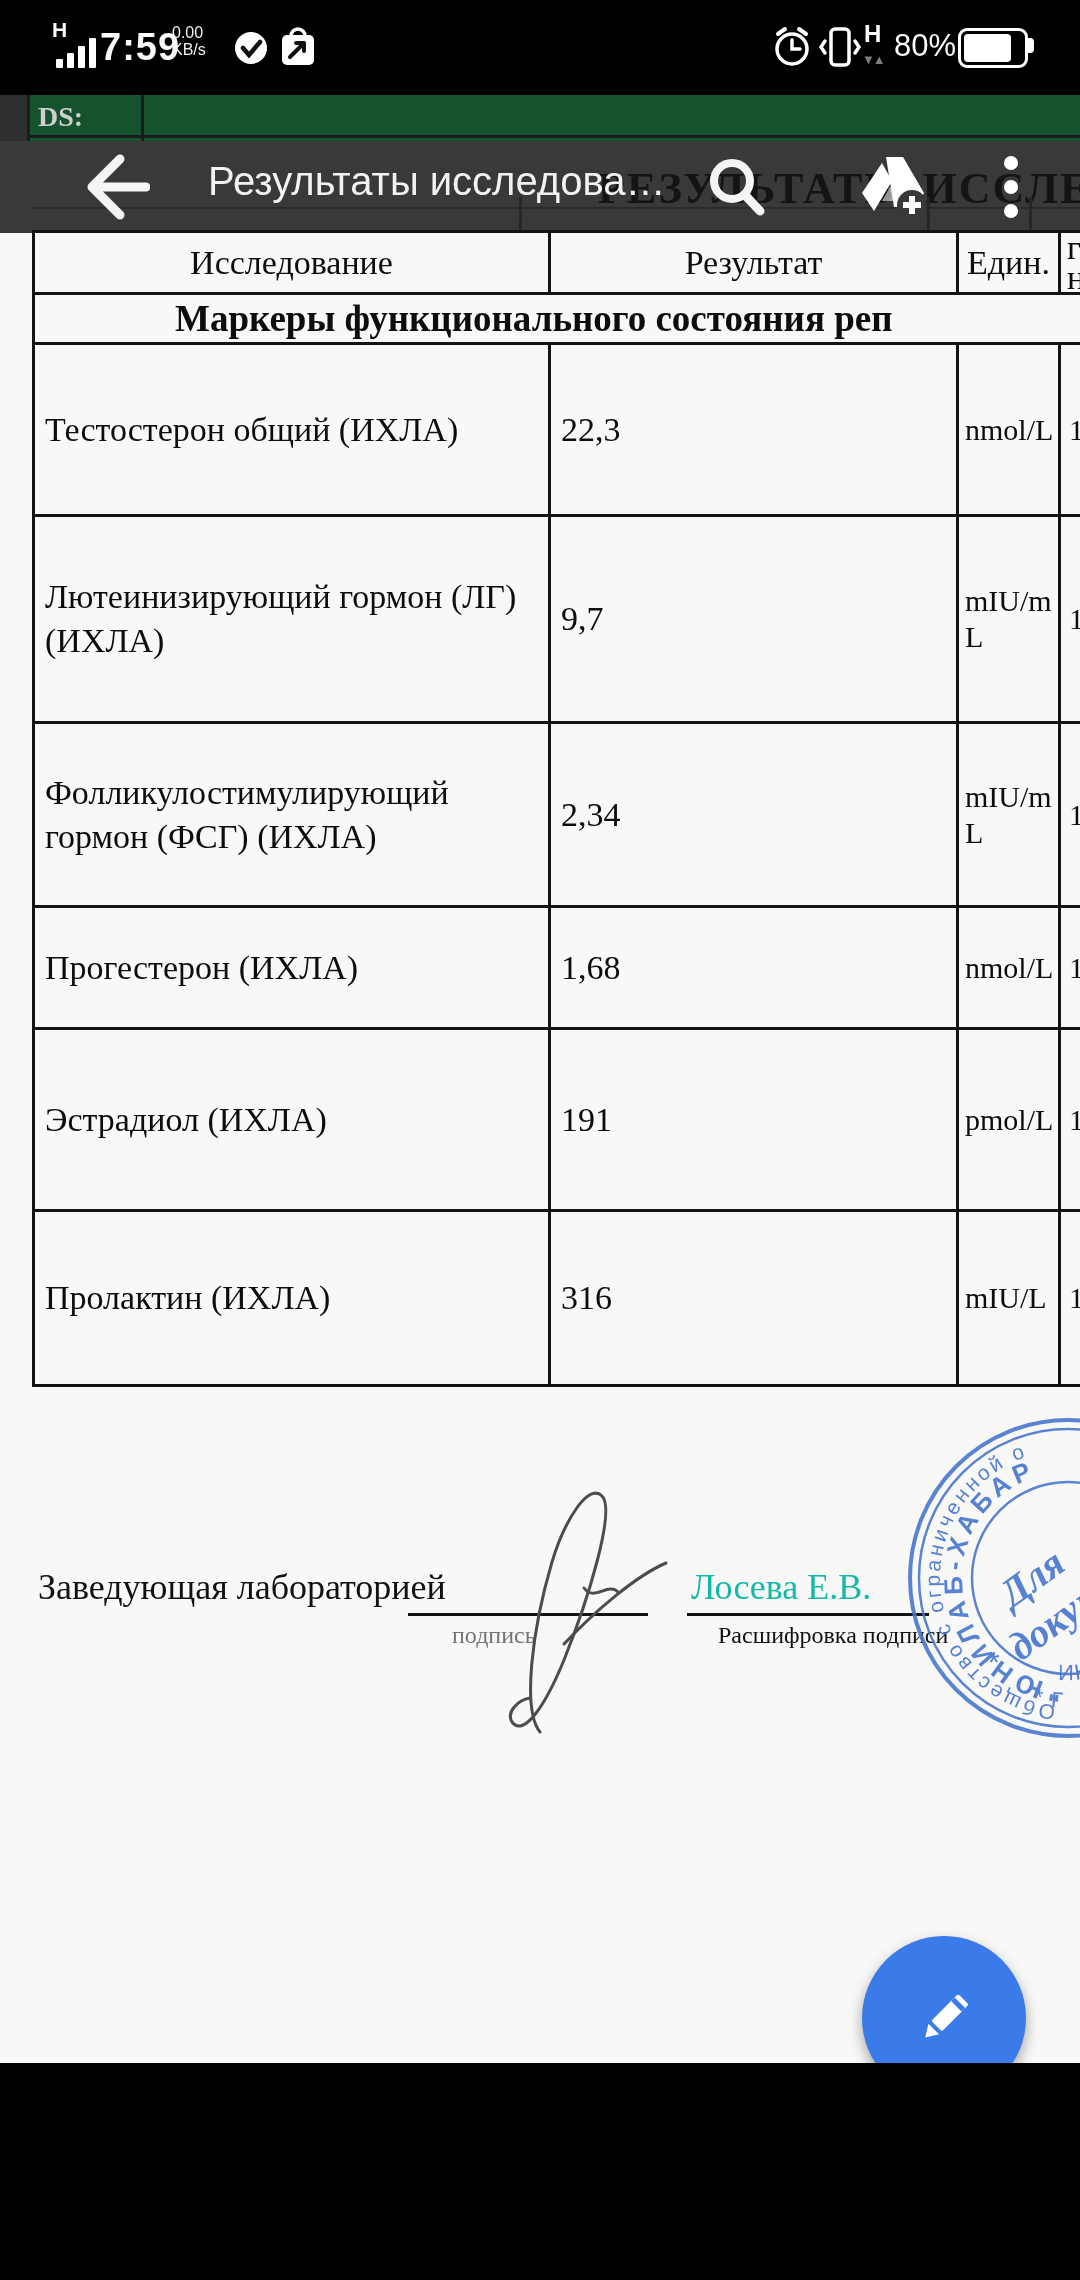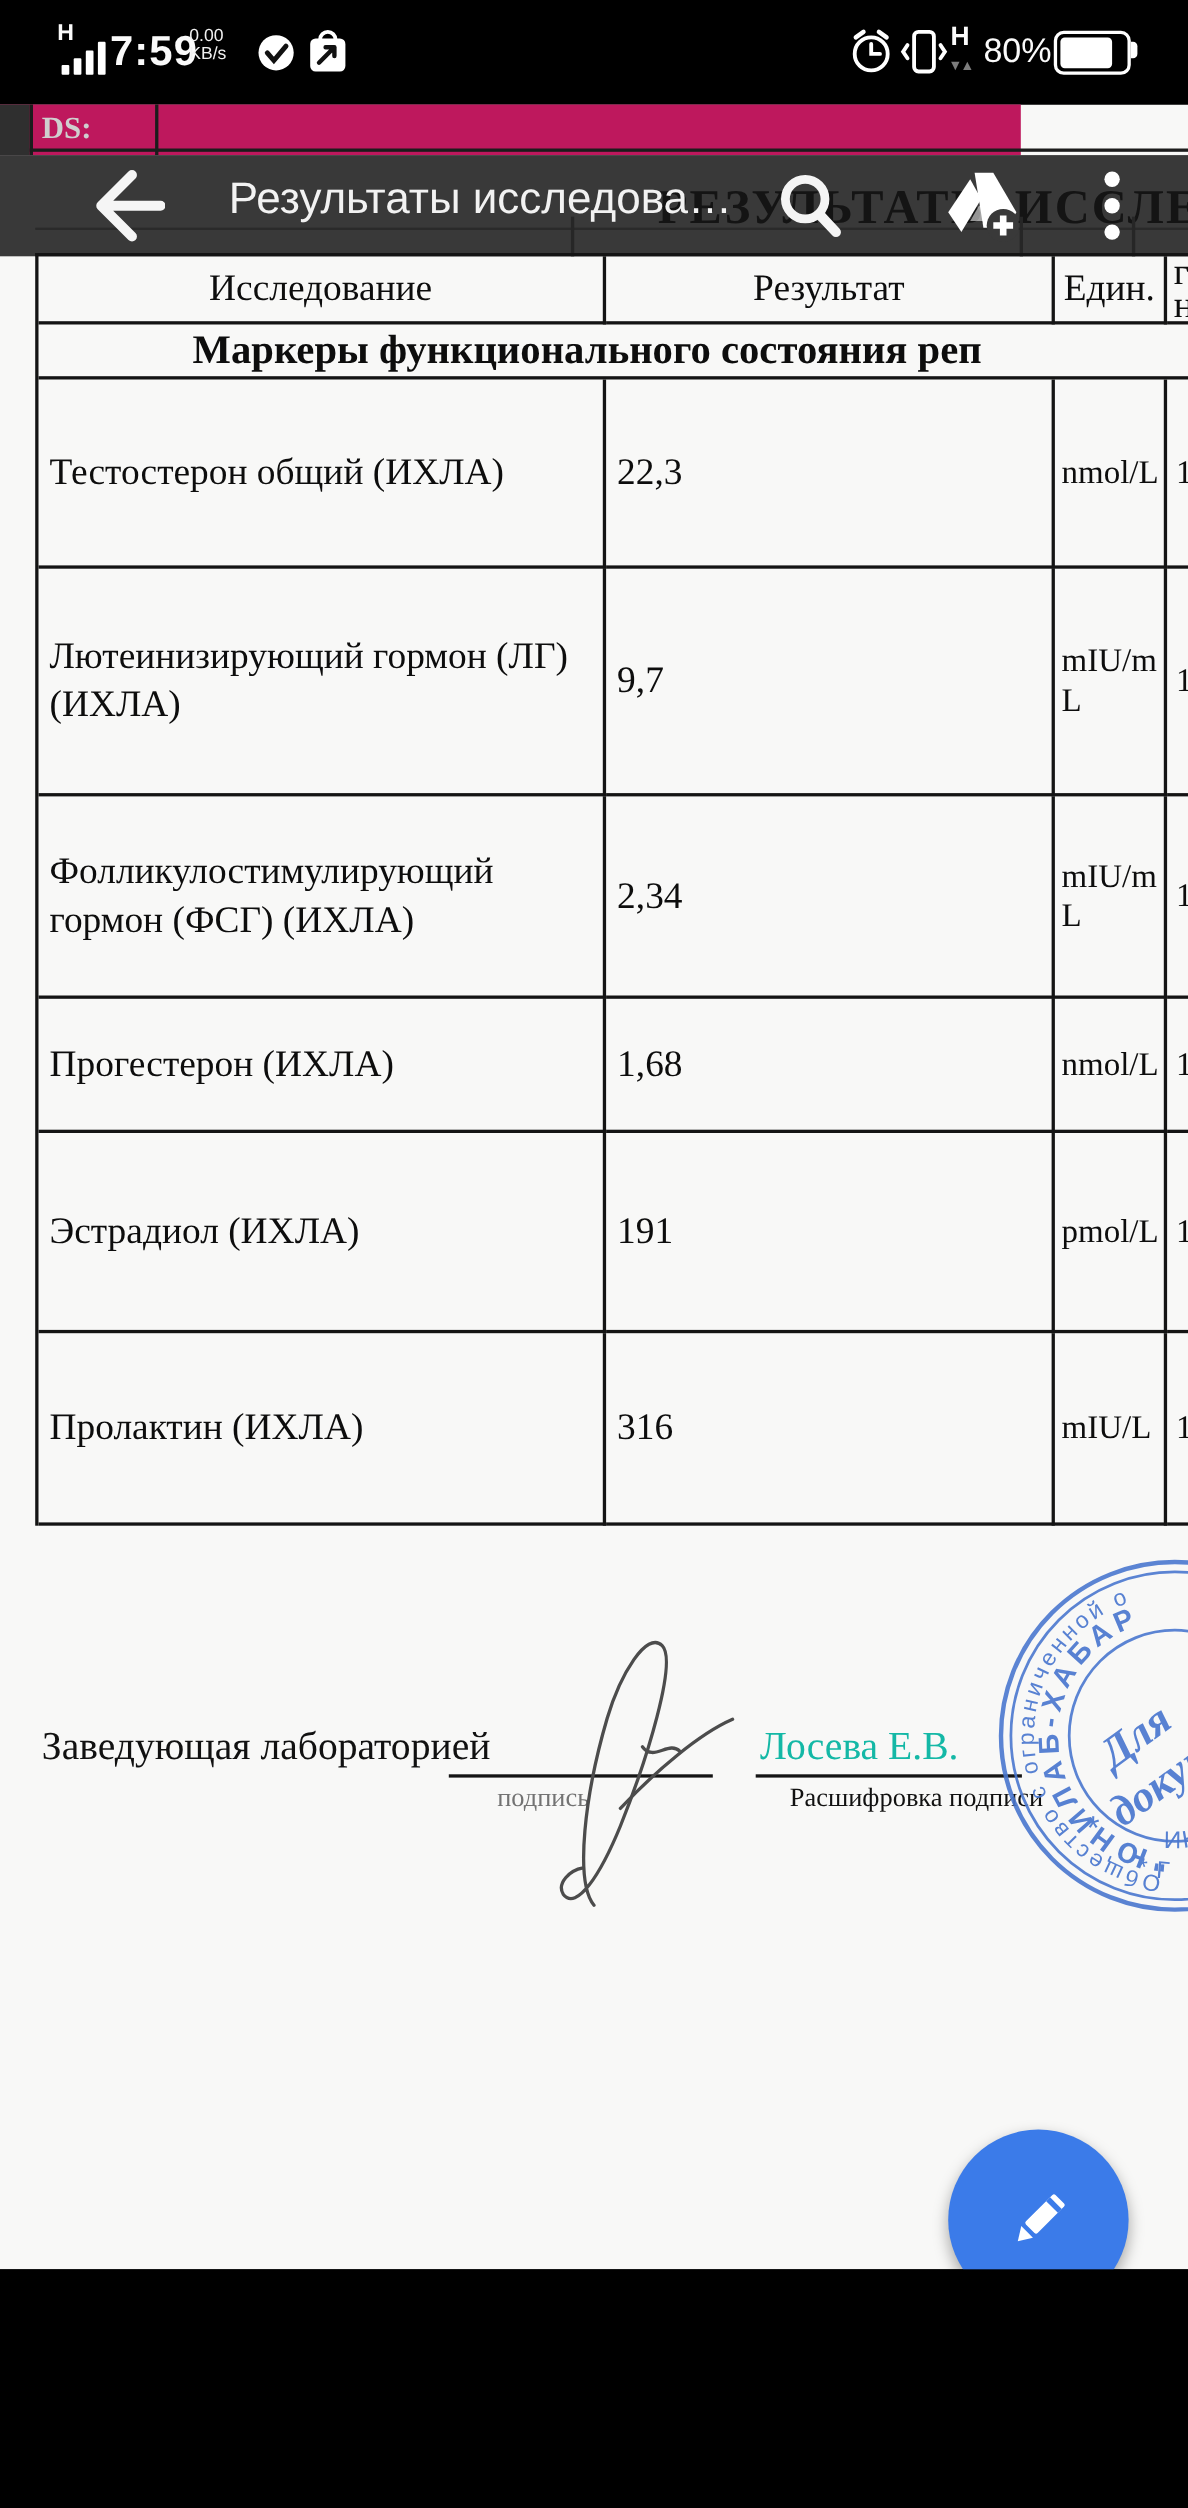--- a/index.html
+++ b/index.html
@@ -18,21 +18,21 @@
   .sig-bars{position:absolute;left:56px;top:36px;width:44px;height:32px;}
   .sig-bars i{position:absolute;bottom:0;width:7px;background:#fff;border-radius:1px;}
   .sb-batt{position:absolute;left:958px;top:28px;width:64px;height:34px;border:3px solid #fff;border-radius:9px;}
   .sb-batt::after{content:"";position:absolute;left:3px;top:3px;bottom:3px;width:47px;background:#fff;border-radius:4px;}
   .sb-nub{position:absolute;left:1028px;top:38px;width:6px;height:15px;background:#fff;border-radius:0 4px 4px 0;}
   .sb-pct{position:absolute;left:894px;top:28px;font-size:31px;}
   .sb-ntype{position:absolute;left:864px;top:20px;font-size:24px;font-weight:700;}
   .sb-tri{position:absolute;left:862px;top:52px;font-size:13px;color:#7d7d7d;letter-spacing:-2px;}
 
   
-  .dimstrip{position:absolute;left:0;top:95px;width:928px;height:46px;background:#be185d;}
+  .dimstrip{position:absolute;left:0;top:95px;width:1080px;height:46px;background:#14532d;}
   .dimstrip .edgeband{position:absolute;left:0;top:0;width:27px;height:46px;background:#2f2f2f;}
   .dimstrip .v1{position:absolute;left:27px;top:0;width:3px;height:46px;background:#1c1c1c;}
   .dimstrip .v2{position:absolute;left:141px;top:0;width:3px;height:46px;background:#1c1c1c;}
   .dimstrip .h1{position:absolute;left:27px;top:40px;width:1053px;height:3px;background:#1c1c1c;}
   .ds-label{position:absolute;left:38px;top:6px;color:#cfcfcf;font-family:"Liberation Serif",serif;
             font-weight:700;font-size:28px;}
 
   
   .appbar{position:absolute;left:0;top:141px;width:1080px;height:92px;background:#393939;}
   .ghost-title{position:absolute;left:598px;top:22px;white-space:nowrap;color:#141414;

